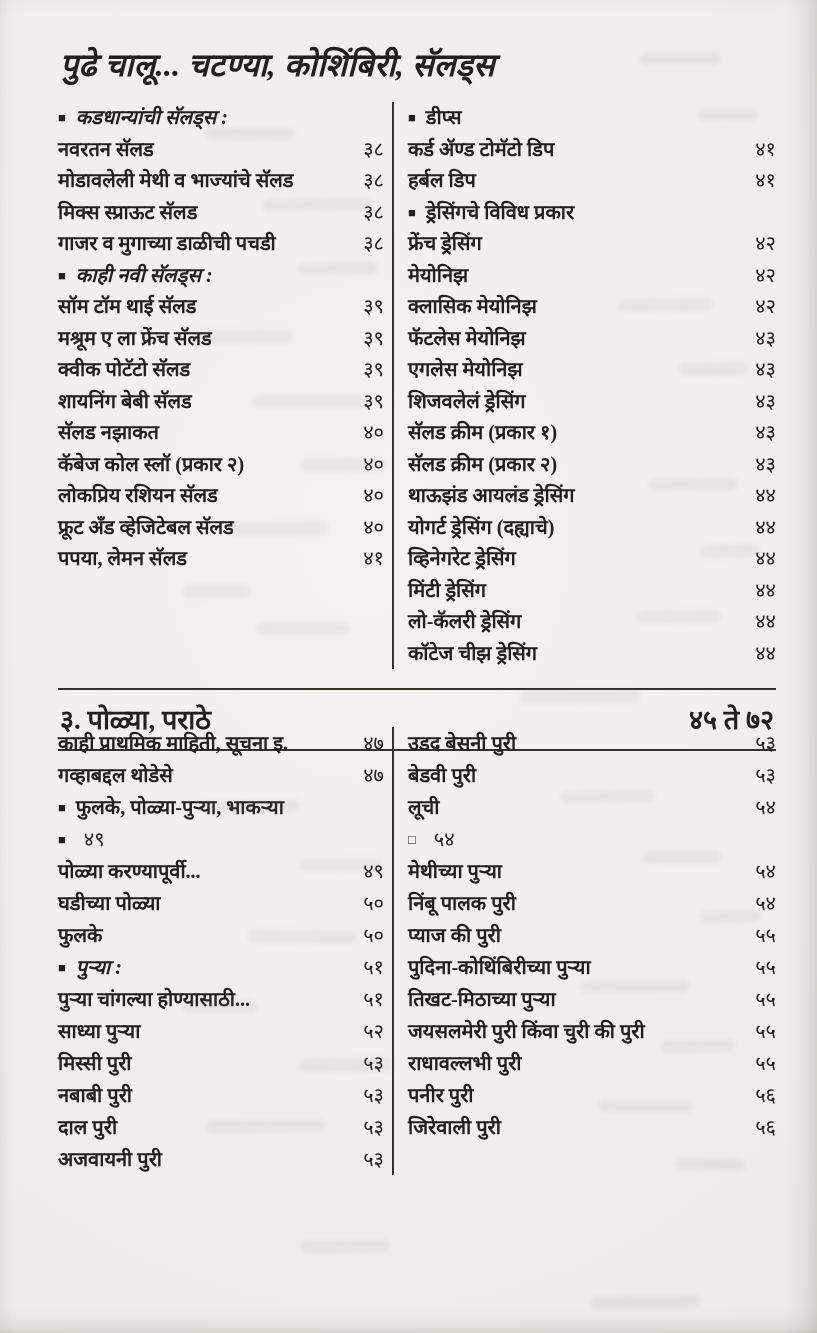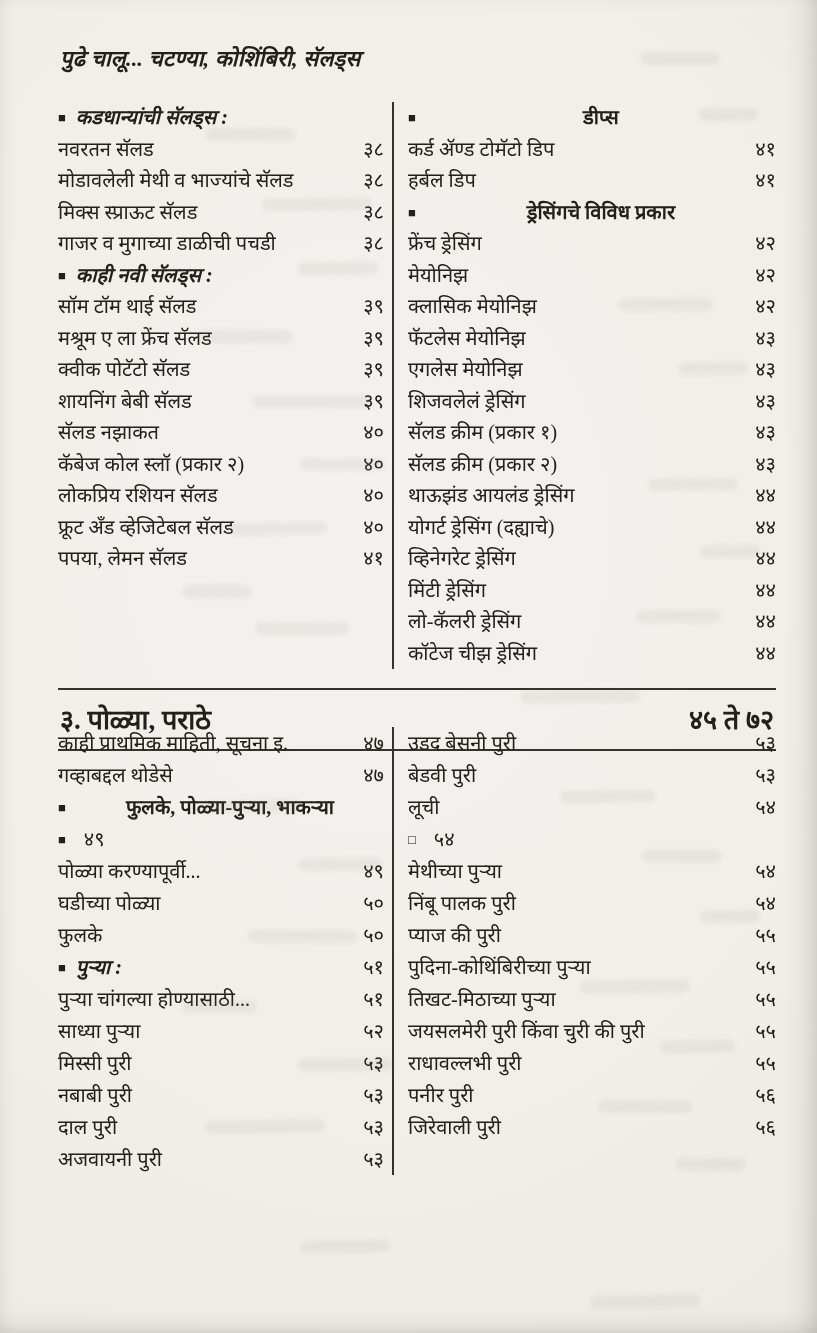--- a/index.html
+++ b/index.html
@@ -17,21 +17,21 @@
                inset 14px 0 22px -18px rgba(60,55,45,.12);
     color:#23201b;
   }
   .smudge{
     position:absolute;height:13px;border-radius:7px;
     background:#7d786e;opacity:.085;filter:blur(2px);
     pointer-events:none;
   }
   .running-header{
     position:absolute;left:60px;top:42px;
-    font-size:22px;font-weight:700;font-style:italic;
+    font-size:32px;font-weight:700;font-style:italic;
     letter-spacing:.2px;white-space:nowrap;
   }
   .toc-top{
     position:absolute;left:58px;top:102px;width:718px;
     display:flex;align-items:stretch;
   }
   .toc-bottom{
     position:absolute;left:58px;top:727px;width:718px;
     display:flex;align-items:stretch;
   }
@@ -40,23 +40,23 @@
   .col-right{flex:1;border-left:2px solid #35312b;padding-left:14px;}
   .toc-row{
     display:flex;align-items:baseline;
     font-size:20px;line-height:31.5px;height:31.5px;
     white-space:nowrap;
   }
   .toc-bottom .toc-row{line-height:32px;height:32px;}
   .toc-row .bullet{
     font-size:13px;margin-right:10px;position:relative;top:-2px;
   }
-  .toc-row .label{flex:1;min-width:0;font-weight:400;}
+  .toc-row .label{flex:1;min-width:0;font-weight:700;}
   .toc-row .pageno{margin-left:8px;font-weight:500;}
-  .toc-row.subhead-bold .label{font-weight:700;text-align:center;}
+  .toc-row.subhead-bold .label{font-weight:700;}
   .toc-row.subhead-italic .label{font-weight:700;font-style:italic;}
   .section-band{
     position:absolute;left:58px;top:688px;width:718px;
     border-top:2px solid #35312b;border-bottom:2px solid #35312b;
     display:flex;justify-content:space-between;align-items:center;
     padding:10px 2px 12px 2px;box-sizing:border-box;
   }
   .section-title{font-size:27px;font-weight:700;}
   .section-range{font-size:27px;font-weight:700;margin-left:40px;}
   .page-footer{

